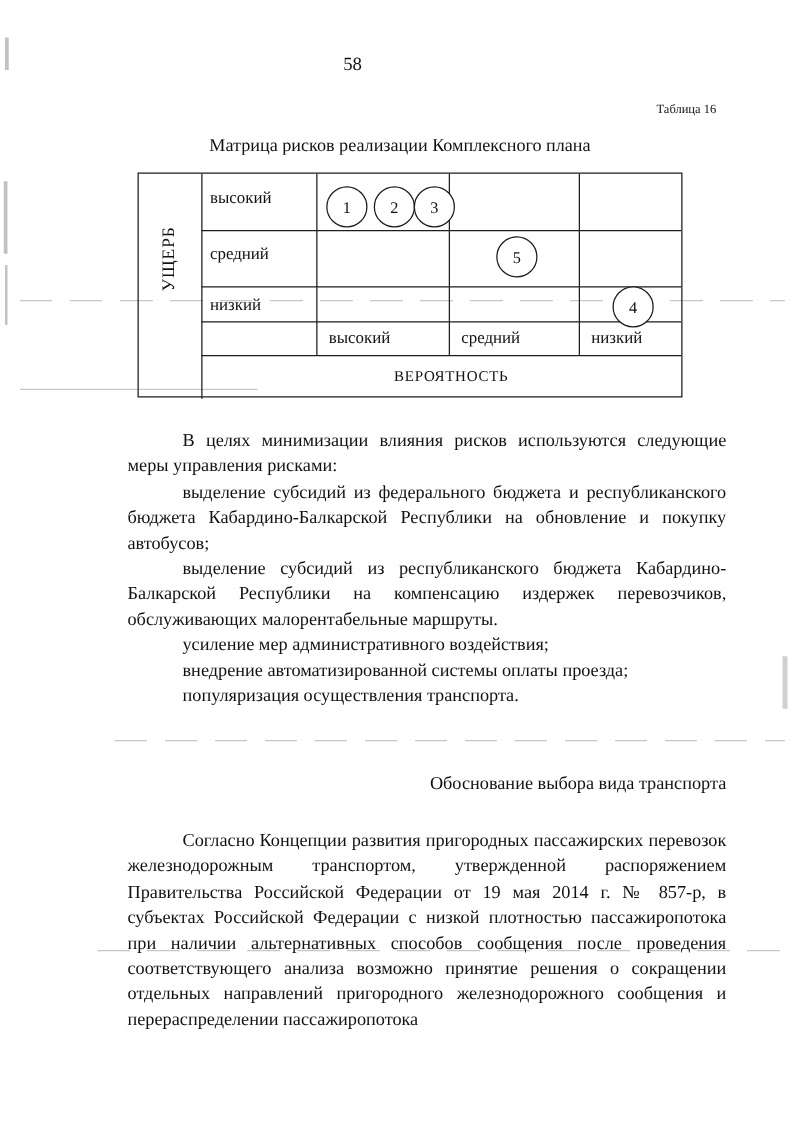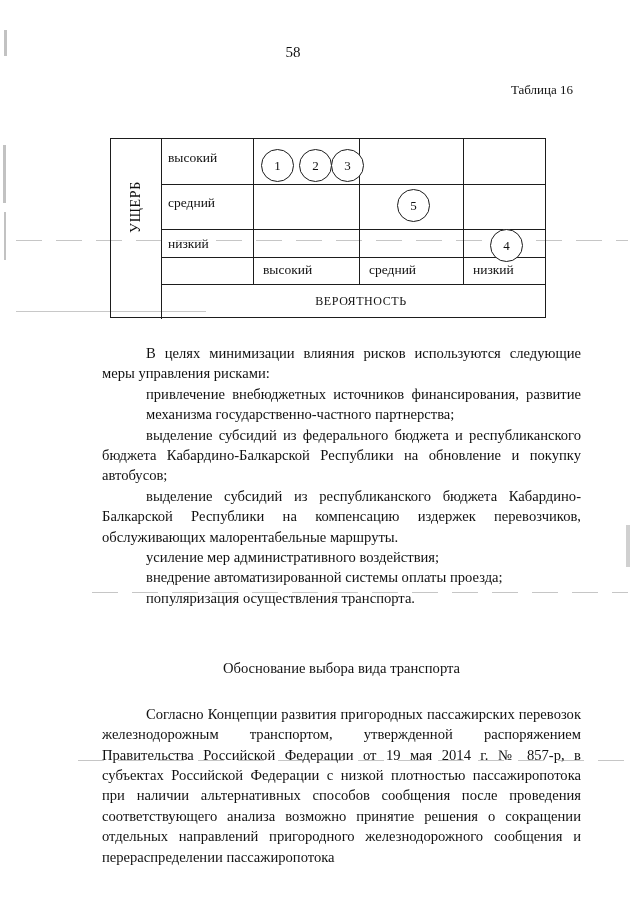--- a/index.html
+++ b/index.html
@@ -36,32 +36,32 @@
     position: absolute;
     background: #777;
     opacity: .45;
     pointer-events: none;
   }
 
   
   .page-number {
     position: absolute;
     top: 44px;
-    left: 11px;
+    left: 0;
     width: 564px;
     text-align: center;
     font-size: 15px;
   }
   .table-caption {
     position: absolute;
     top: 82px;
     left: 0;
     width: 573px;
     text-align: right;
-    font-size: 13px;
+    font-size: 10px;
   }
   .table-title {
     position: absolute;
     top: 109px;
     left: 0;
     width: 640px;
     text-align: center;
     font-size: 14.5px;
   }
 
@@ -147,21 +147,21 @@
   }
   p {
     margin: 0;
     font-size: 14.6px;
     line-height: 20.4px;
     text-align: justify;
     text-justify: inter-word;
   }
   p.indent { text-indent: 44px; }
   p.hang { margin-left: 44px; }
-  p.center { text-align: center; text-indent: 0; }
+  p.center { text-align: right; text-indent: 0; }
   p.nojust { text-align: left; }
   .gap-lg { height: 25px; }
   h2.section {
     margin: 0;
     font-size: 14.6px;
     line-height: 20.6px;
     text-align: center;
     font-weight: bold;
   }
 </style>
@@ -175,20 +175,21 @@
   <div class="edge-mark" style="left:4px;top:212px;width:2px;height:48px;"></div>
   <div class="scanline dash" style="left:16px;top:240px;width:612px;"></div>
   <div class="scanline" style="left:16px;top:311px;width:190px;"></div>
   <div class="scanline dash" style="left:92px;top:592px;width:536px;"></div>
   <div class="scanline dash" style="left:78px;top:760px;width:552px;"></div>
   <div class="edge-mark" style="left:626px;top:525px;width:4px;height:42px;opacity:.35;"></div>
 
   <div class="page-number">58</div>
 
   <div class="table-caption">Таблица 16</div>
+  <div class="table-title">Матрица рисков реализации Комплексного плана</div>
 
   <div class="matrix">
     <div class="matrix-grid">
 
       <div class="vline" style="left:50px;height:180px;"></div>
       <div class="vline" style="left:142px;height:145px;"></div>
       <div class="vline" style="left:248px;height:145px;"></div>
       <div class="vline" style="left:352px;height:145px;"></div>
 
       <div class="hline" style="left:50px;top:45px;width:384px;"></div>
@@ -223,21 +224,20 @@
     </div>
     <div class="risk-dot" style="left:379px;top:90px;">
       <span>4</span>
     </div>
 
     <div class="axis-x">ВЕРОЯТНОСТЬ</div>
   </div>
 
   <div class="body">
     <p class="indent">В целях минимизации влияния рисков используются следующие меры управления рисками:</p>
-    <p class="hang">привлечение внебюджетных источников финансирования, развитие механизма государственно-частного партнерства;</p>
     <p class="hang" style="margin-left:0;text-indent:44px;">выделение субсидий из федерального бюджета и республиканского бюджета Кабардино-Балкарской Республики на обновление и покупку автобусов;</p>
     <p class="hang" style="margin-left:0;text-indent:44px;">выделение субсидий из республиканского бюджета Кабардино-Балкарской Республики на компенсацию издержек перевозчиков, обслуживающих малорентабельные маршруты.</p>
     <p class="hang nojust">усиление мер административного воздействия;</p>
     <p class="hang nojust">внедрение автоматизированной системы оплаты проезда;</p>
     <p class="hang nojust">популяризация осуществления транспорта.</p>
 
     <div class="gap-lg"></div>
 
     <div class="gap-lg"></div>
     <p class="center">Обоснование выбора вида транспорта</p>

